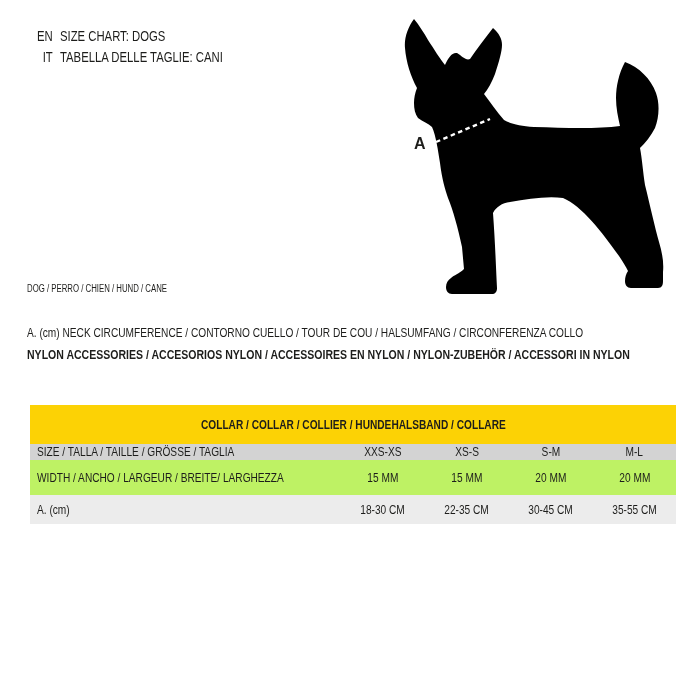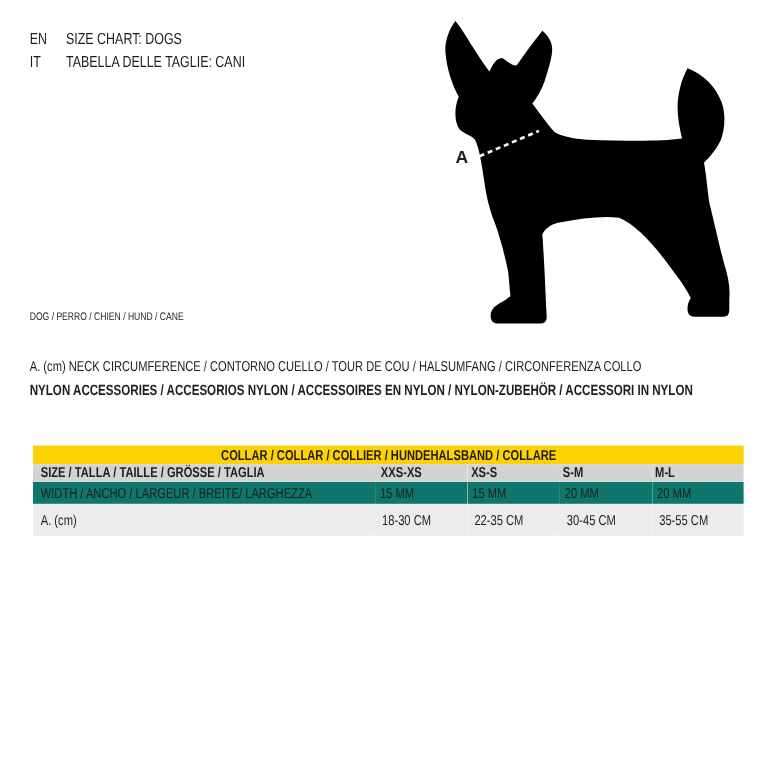--- a/index.html
+++ b/index.html
@@ -13,45 +13,45 @@
     position:relative;width:700px;height:700px;background:#fff;overflow:hidden;
     font-family:"Liberation Sans","DejaVu Sans",sans-serif;color:var(--ink,#1d1d1b);
   }
   
   .ct{display:inline-block;white-space:nowrap;transform:scaleX(0.78);transform-origin:0 50%;}
   .ctc{display:inline-block;white-space:nowrap;transform:scaleX(0.78);transform-origin:50% 50%;}
   .b{font-weight:bold;}
 
   
   .lang-block{position:absolute;left:27px;top:26px;}
-  .lang-row{display:flex;height:20.6px;line-height:20.6px;font-size:14.5px;}
+  .lang-row{display:flex;height:20.6px;line-height:20.6px;font-size:14.5px;text-align:right;}
   .lang-code{display:inline-block;width:33px;flex:0 0 33px;}
 
   
   .dog-svg{position:absolute;left:395px;top:8px;width:290px;height:292px;}
   .a-label{position:absolute;left:414px;top:136px;font-size:16px;font-weight:bold;line-height:16px;}
 
   
   .dog-caption{position:absolute;left:27px;top:281px;font-size:10px;line-height:15px;}
   .note1{position:absolute;left:27px;top:326px;font-size:13px;line-height:14px;}
   .note2{position:absolute;left:27px;top:347px;font-size:13.5px;line-height:15px;}
 
   
   .size-table{
     position:absolute;left:30px;top:405px;width:646px;
     border-collapse:collapse;table-layout:fixed;font-size:13px;
   }
   .size-table th{
     background:var(--accent-yellow,#fcd205);height:15px;line-height:15px;
-    text-align:center;font-size:13px;padding:1px;font-weight:bold;
+    text-align:center;font-size:13px;padding:12px;font-weight:bold;
   }
-  .size-table td{height:16px;line-height:16px;padding:0;text-align:left;overflow:hidden;}
+  .size-table td{height:16px;line-height:16px;padding:0;text-align:center;overflow:hidden;}
   .size-table td.lbl{text-align:left;padding-left:7px;}
-  .size-table tr.r0 td{background:var(--row-gray,#d3d3d3);font-weight:bold;}
-  .size-table tr.r1 td{background:#0f766e;height:20px;line-height:17px;}
+  .size-table tr.r0 td{background:var(--row-gray,#d3d3d3);}
+  .size-table tr.r1 td{background:#bef264;height:35px;line-height:17px;}
   .size-table tr.r2 td{background:var(--row-light,#ececec);height:29px;line-height:17px;}
 </style>
 </head>
 <body>
 
 <div class="sheet">
 
   <div class="lang-block">
     <div class="lang-row">
       <span class="lang-code ct">EN</span>

